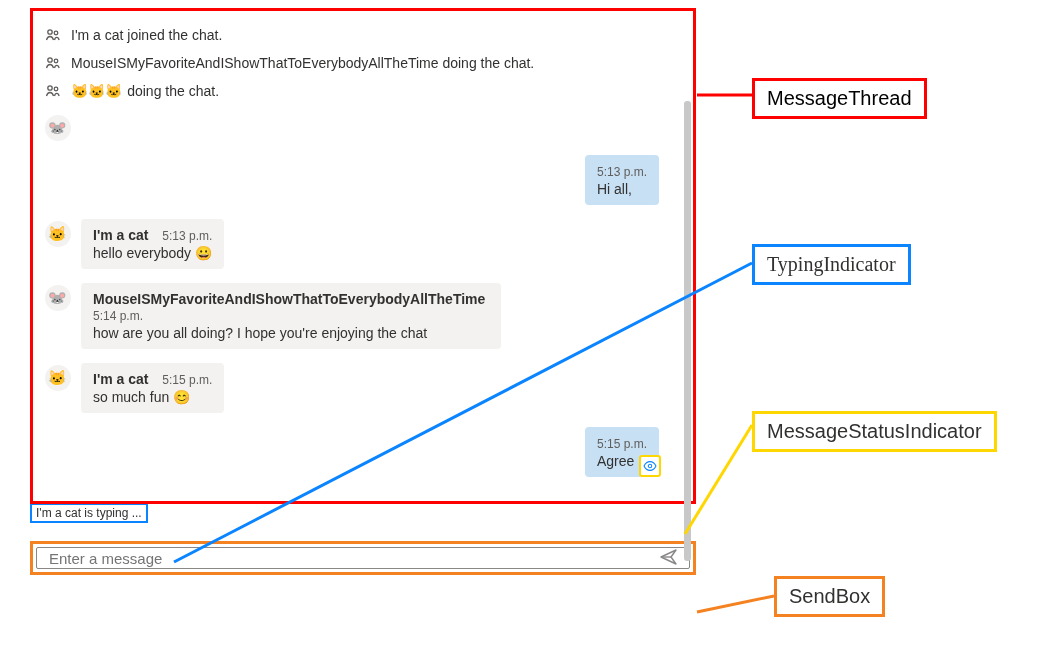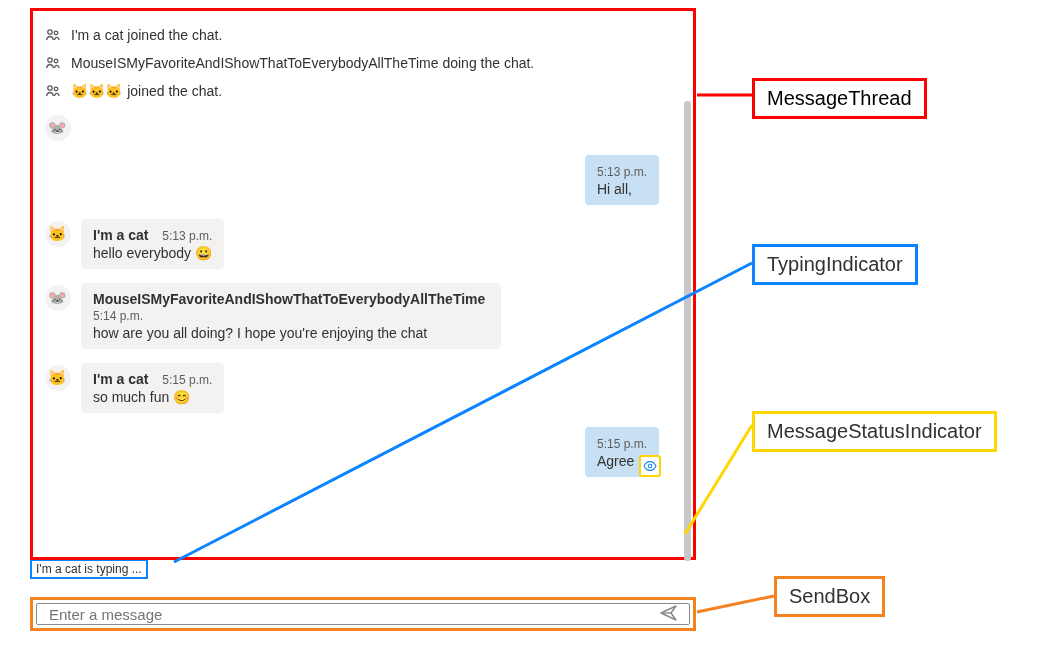--- a/index.html
+++ b/index.html
@@ -16,21 +16,21 @@
   
   .chat-wrap {
     position: absolute;
     left: 30px;
     top: 8px;
     width: 666px;
   }
   .thread {
     border: 3px solid #ff0000;
     padding: 10px 8px 8px 12px;
-    height: 552px;
+    height: 496px;
     position: relative;
   }
   .system-line {
     display: flex;
     align-items: center;
     gap: 10px;
     margin: 6px 0 12px 0;
     color: #323130;
   }
   .system-line .icon { color: #605e5c; display:inline-flex; }
@@ -141,21 +141,21 @@
     </div>
     <div class="system-line">
       <span class="icon">
         <svg width="16" height="16" viewBox="0 0 16 16">
             <circle cx="5" cy="5" r="2.2" fill="none" stroke="#605e5c" stroke-width="1.3"></circle>
             <circle cx="11" cy="6" r="1.8" fill="none" stroke="#605e5c" stroke-width="1.3"></circle>
             <path d="M1.5 13c.6-2.3 2.2-3.5 3.5-3.5s2.9 1.2 3.5 3.5" fill="none" stroke="#605e5c" stroke-width="1.3"></path>
             <path d="M9.5 13c.4-1.7 1.4-2.6 2.3-2.6s1.9.9 2.3 2.6" fill="none" stroke="#605e5c" stroke-width="1.3"></path>
           </svg>
       </span>
-      <span>🐱🐱🐱 joined the chat.</span>
+      <span>🐱🐱🐱 doing the chat.</span>
     </div>
 
     <div class="msgs">
 
       <div class="row">
         <div class="avatar">🐭</div>
       </div>
 
       <div class="row mine">
         <div class="bubble mine">
@@ -227,21 +227,21 @@
               <path d="M2 10l15-7-5 7 5 7z" fill="none" stroke="#8a8886" stroke-width="1.4" stroke-linejoin="round"></path>
               <line x1="2" y1="10" x2="12" y2="10" stroke="#8a8886" stroke-width="1.4"></line>
             </svg>
         </span>
       </span>
     </div>
   </div>
 </div>
 
 <div class="callout red" style="left:752px; top:78px;text-align:right;">MessageThread</div>
-<div class="callout blue" style="left:752px; top:244px;">TypingIndicator</div>
+<div class="callout blue" style="left:752px; top:244px;font-family:Liberation Serif, serif;">TypingIndicator</div>
 <div class="callout yellow" style="left:752px; top:411px;">MessageStatusIndicator</div>
 <div class="callout orange" style="left:774px; top:576px;">SendBox</div>
 
 <svg class="leaders">
   <line x1="697" y1="95" x2="752" y2="95" stroke="#ff0000" stroke-width="3"></line>
   <line x1="174" y1="562" x2="752" y2="263" stroke="#0a84ff" stroke-width="3"></line>
   <line x1="685" y1="534" x2="752" y2="425" stroke="#ffd700" stroke-width="3"></line>
   <line x1="697" y1="612" x2="774" y2="596" stroke="#f58220" stroke-width="3"></line>
 </svg>
 

